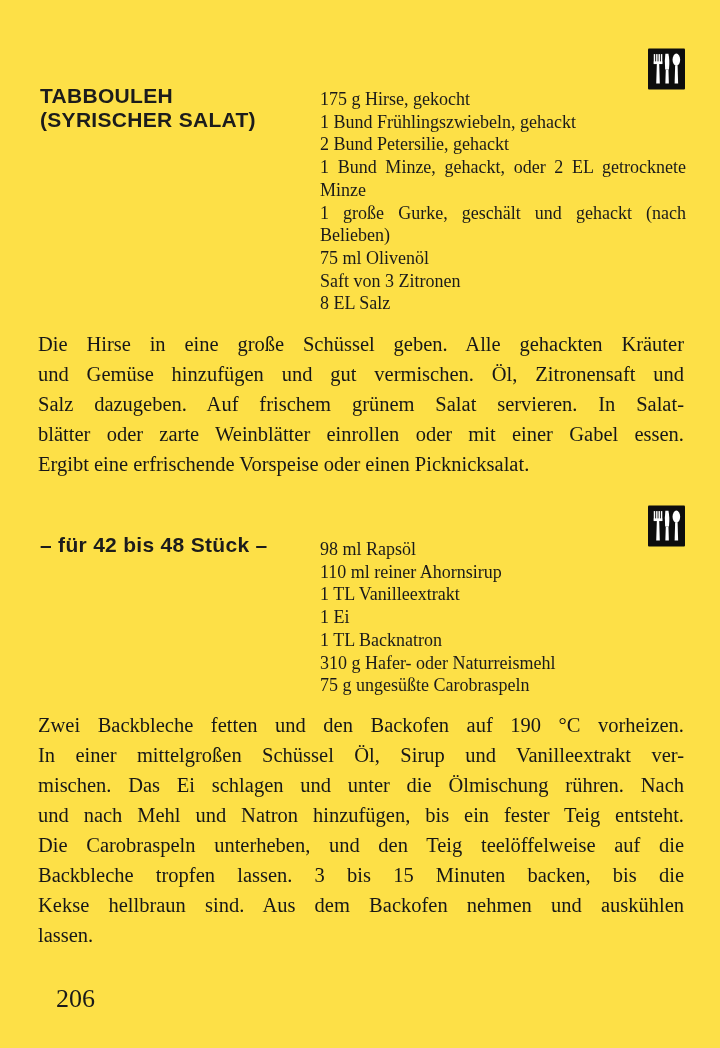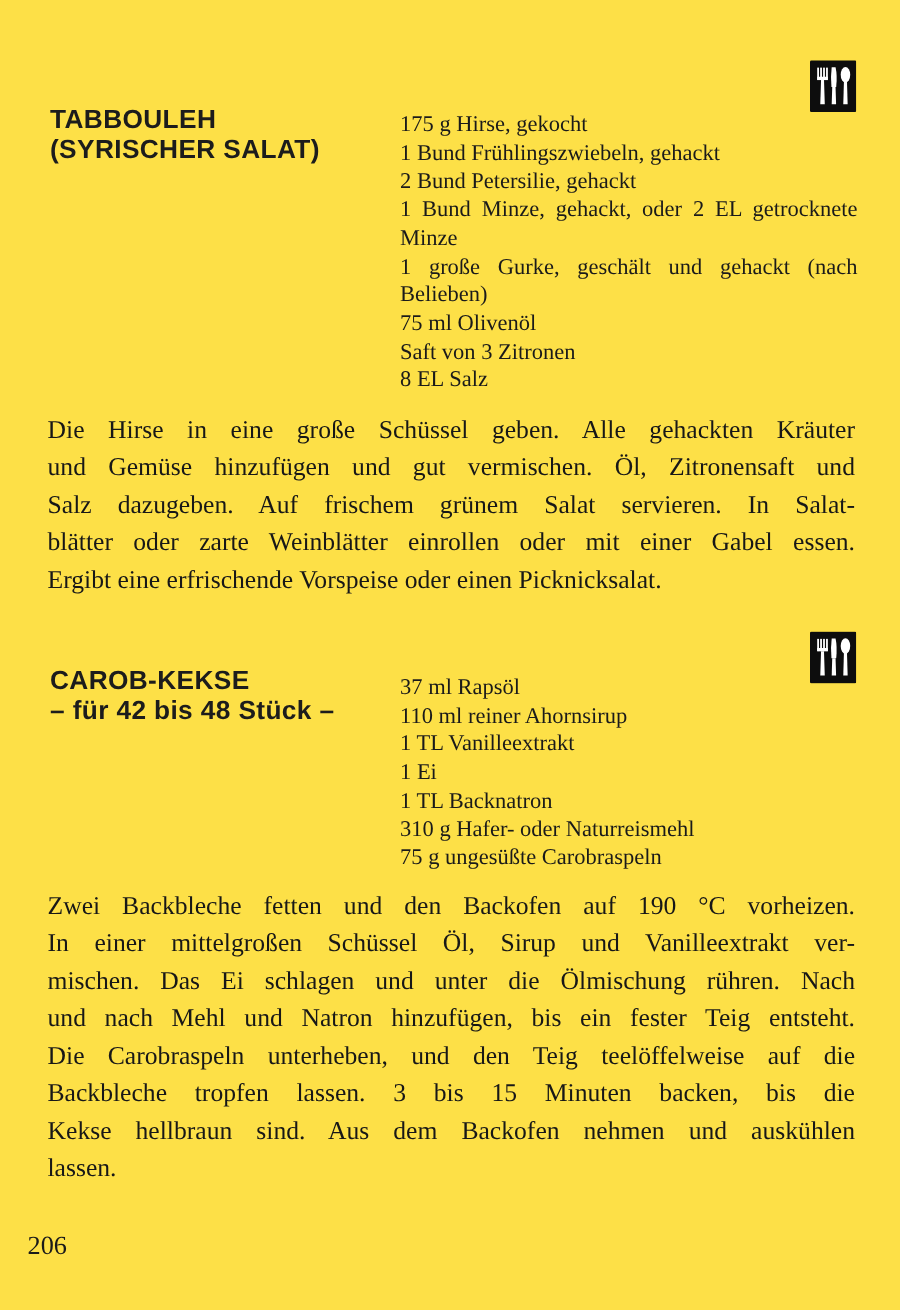--- a/index.html
+++ b/index.html
@@ -43,23 +43,23 @@
   .pline { text-align: justify; text-align-last: justify; font-family: Liberation Serif, serif; }
   .pline:last-child { text-align-last: left; }
   .cutlery {
     position: absolute;
     width: 37px;
     height: 42px;
   }
   .cutlery svg { display: block; width: 100%; height: 100%; }
   .pageno {
     position: absolute;
-    left: 22px;
+    left: 56px;
     top: 984px;
-    font-size: 21px;
+    font-size: 26px;
     color: #1a1a1a;
   }
 </style>
 </head>
 <body>
 
 <div class="page">
 
   <div class="cutlery" style="left:648px; top:48px;">
     <svg viewBox="0 0 36 40" xmlns="http://www.w3.org/2000/svg">
@@ -114,26 +114,25 @@
       <rect x="5.6" y="12.6" width="8.3" height="2.6" fill="#fff"></rect>
       <path d="M8.6 15.2 L10.9 15.2 L11.5 34 L8.0 34 Z" fill="#fff"></path>
       <path d="M16.9 5.2 Q15.9 12.5 16.7 20.5 L20.4 20.5 Q21.3 11.5 19.9 5.2 Z" fill="#fff"></path>
       <path d="M17.3 20.5 L19.9 20.5 L20.3 34 L16.9 34 Z" fill="#fff"></path>
       <ellipse cx="27.6" cy="11" rx="3.7" ry="6" fill="#fff"></ellipse>
       <path d="M26.4 16.5 L28.8 16.5 L29.3 34 L25.9 34 Z" fill="#fff"></path>
     </svg>
   </div>
 
   <div class="recipe-title" style="left:40px; top:533px;">
-    <div>CAROB-KEKSE</div>
     <div>– für 42 bis 48 Stück –</div>
   </div>
 
   <div class="ingredients" style="top:538px;">
-      <div class="ing-item">37 ml Rapsöl</div>
+      <div class="ing-item">98 ml Rapsöl</div>
       <div class="ing-item">110 ml reiner Ahornsirup</div>
       <div class="ing-item">1 TL Vanilleextrakt</div>
       <div class="ing-item">1 Ei</div>
       <div class="ing-item">1 TL Backnatron</div>
       <div class="ing-item">310 g Hafer- oder Naturreismehl</div>
       <div class="ing-item">75 g ungesüßte Carobraspeln</div>
     </div>
 
   <div class="para" style="top:710px;">
       <div class="pline">Zwei Backbleche fetten und den Backofen auf 190 °C vorheizen.</div>

